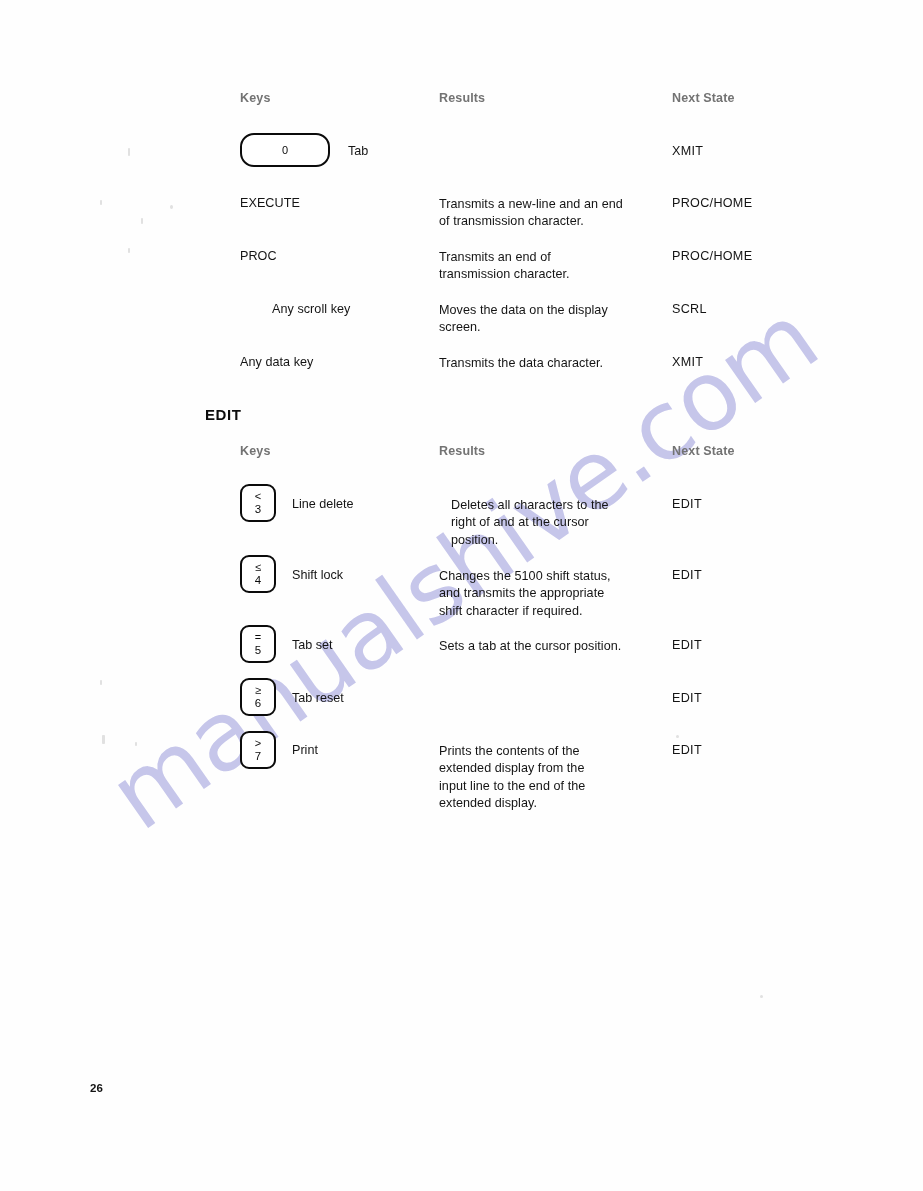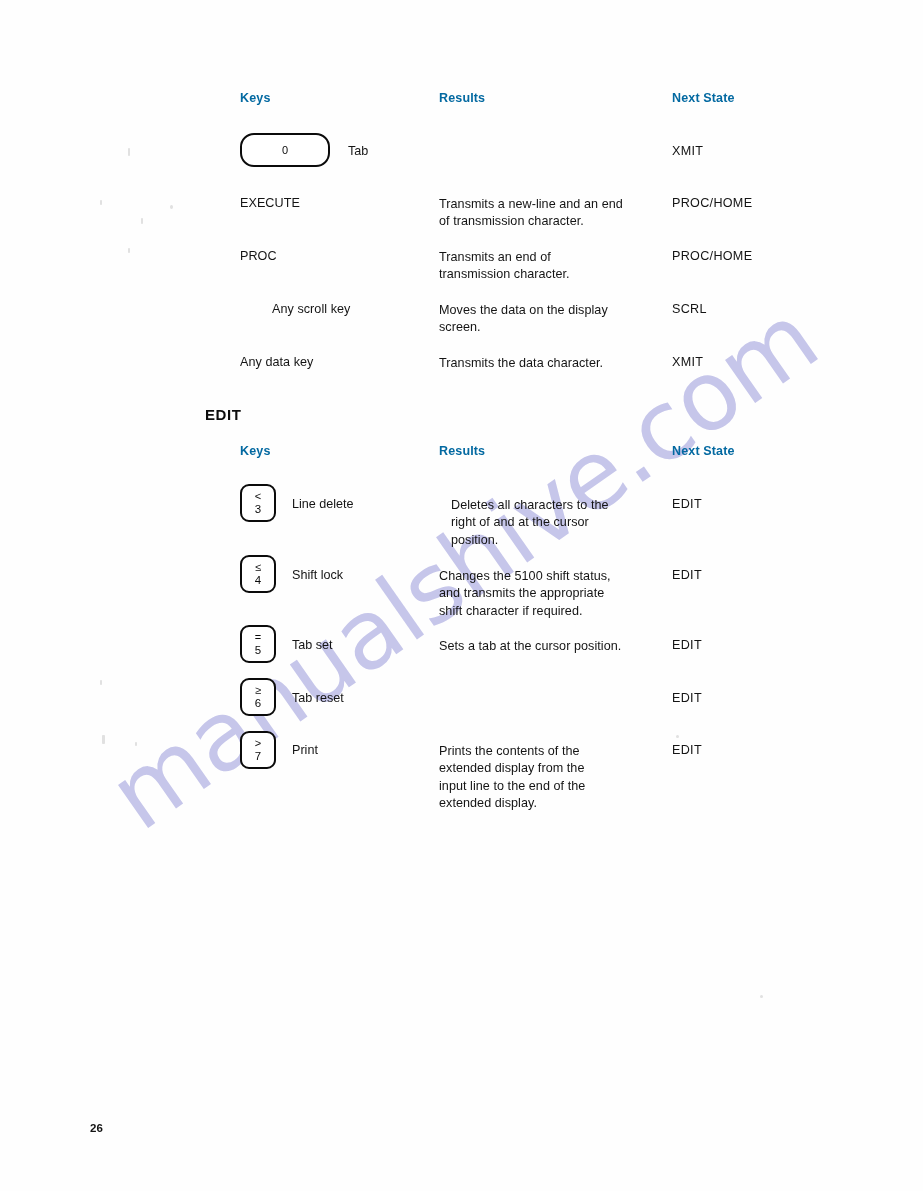--- a/index.html
+++ b/index.html
@@ -60,21 +60,21 @@
 
   
   .col-keys    { left: 240px; }
   .col-results { left: 439px; }
   .col-state   { left: 672px; }
 
   .hdr {
     font-size: 12.5px;
     font-weight: bold;
     letter-spacing: .15px;
-    color: #0369a1;
+    color: #737373;
   }
 
   .section-title {
     position: absolute;
     left: 205px;
     font-size: 15px;
     font-weight: bold;
     letter-spacing: .6px;
     color: #0d0d0d;
   }
@@ -136,21 +136,20 @@
     color: #141414;
   }
 
   #page-number {
     position: absolute;
     left: 90px;
     top: 1082px;
     font-size: 11.5px;
     font-weight: bold;
     color: #121212;
-    margin-top: 40px;
   }
 </style>
 </head>
 <body>
 
 <div id="page">
 
   <div class="speck" style="left:128px;top:148px;width:2px;height:8px;border-radius:1px;"></div>
   <div class="speck" style="left:100px;top:200px;width:2px;height:5px;border-radius:1px;"></div>
   <div class="speck" style="left:141px;top:218px;width:2px;height:6px;border-radius:1px;"></div>

